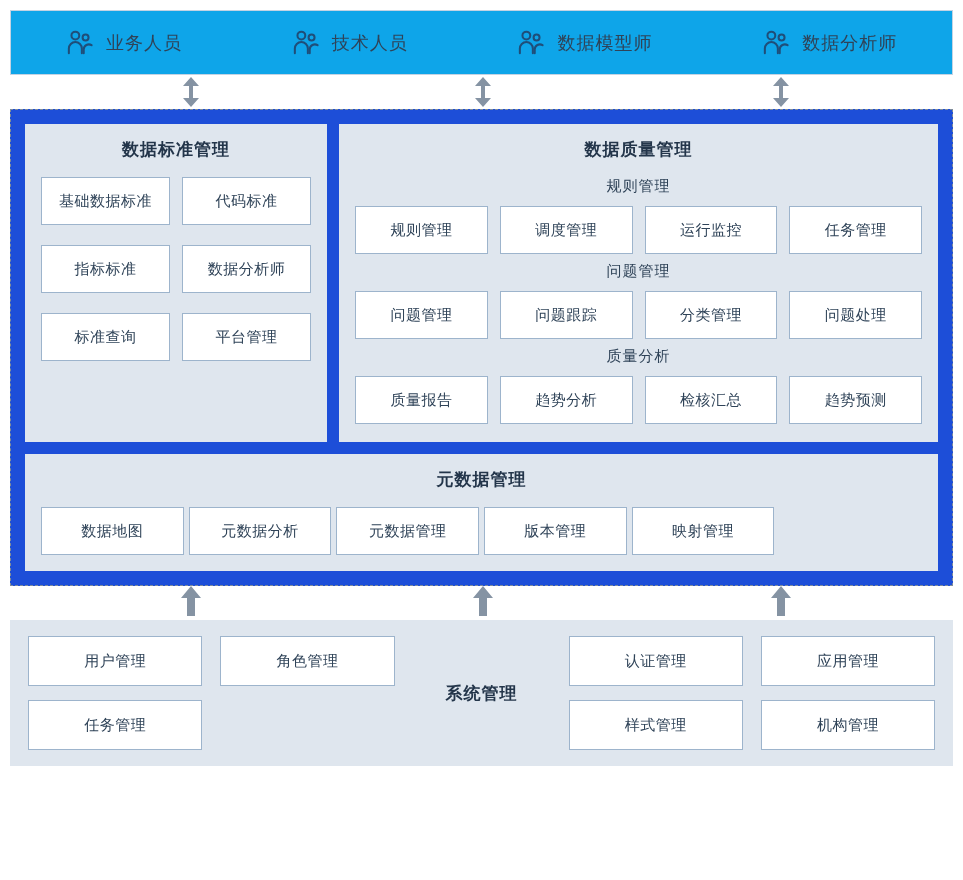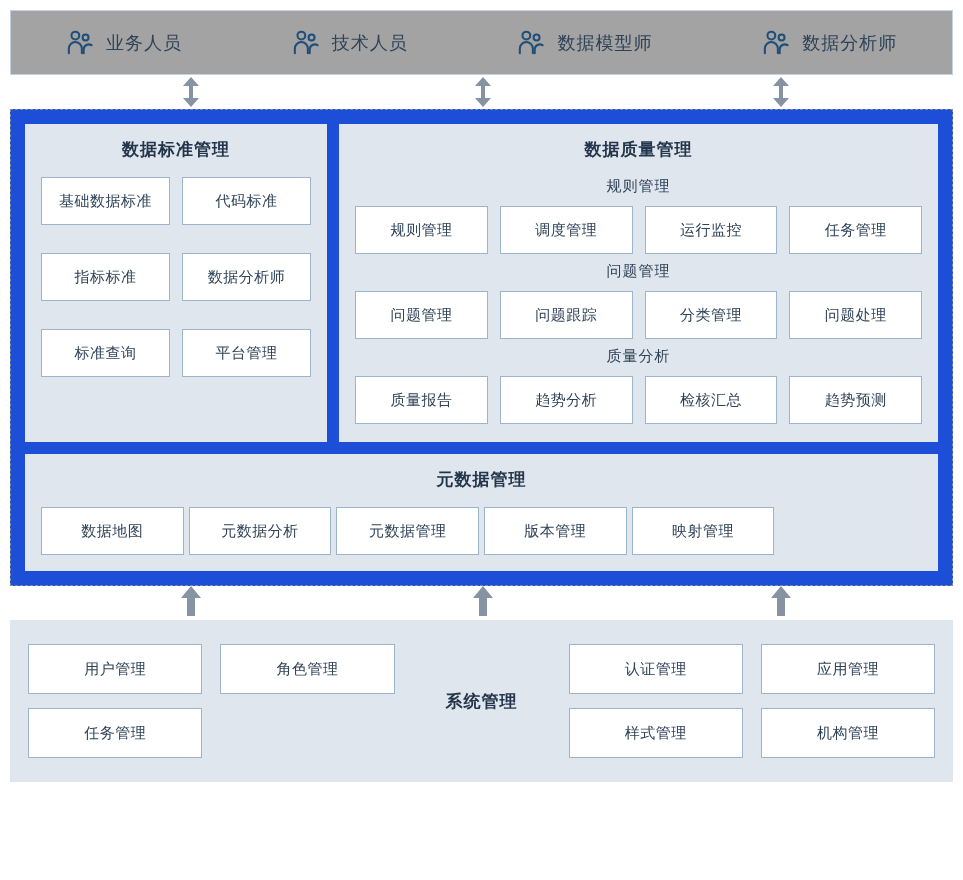--- a/index.html
+++ b/index.html
@@ -23,21 +23,21 @@
     padding: 10px 10px 6px 10px;
   }
 
   
   .roles-bar {
     display: flex;
     align-items: center;
     justify-content: space-around;
     height: 65px;
     border: 1px solid #c3d3e3;
-    background: #a3a3a3;
+    background: #0ea5e9;
     box-sizing: border-box;
   }
   .role {
     display: flex;
     align-items: center;
     gap: 12px;
     padding: 0 6px;
   }
   .role-label {
     font-size: 18px;
@@ -133,28 +133,28 @@
     display: grid;
     grid-template-columns: repeat(4, 1fr);
     gap: 12px;
   }
   .grid6 {
     display: grid;
     grid-template-columns: repeat(6, 1fr);
     gap: 5px;
   }
   .grid-gap-rows {
-    row-gap: 28px;
+    row-gap: 20px;
   }
 
   
   .sys-panel {
     margin-top: 2px;
     background: #dfe6ee;
-    padding: 24px 18px;
+    padding: 16px 18px;
     box-sizing: border-box;
     display: flex;
     align-items: center;
     gap: 12px;
   }
   .sys-left, .sys-right {
     display: grid;
     grid-template-columns: 1fr 1fr;
     gap: 14px 18px;
     flex: 1 1 0;

